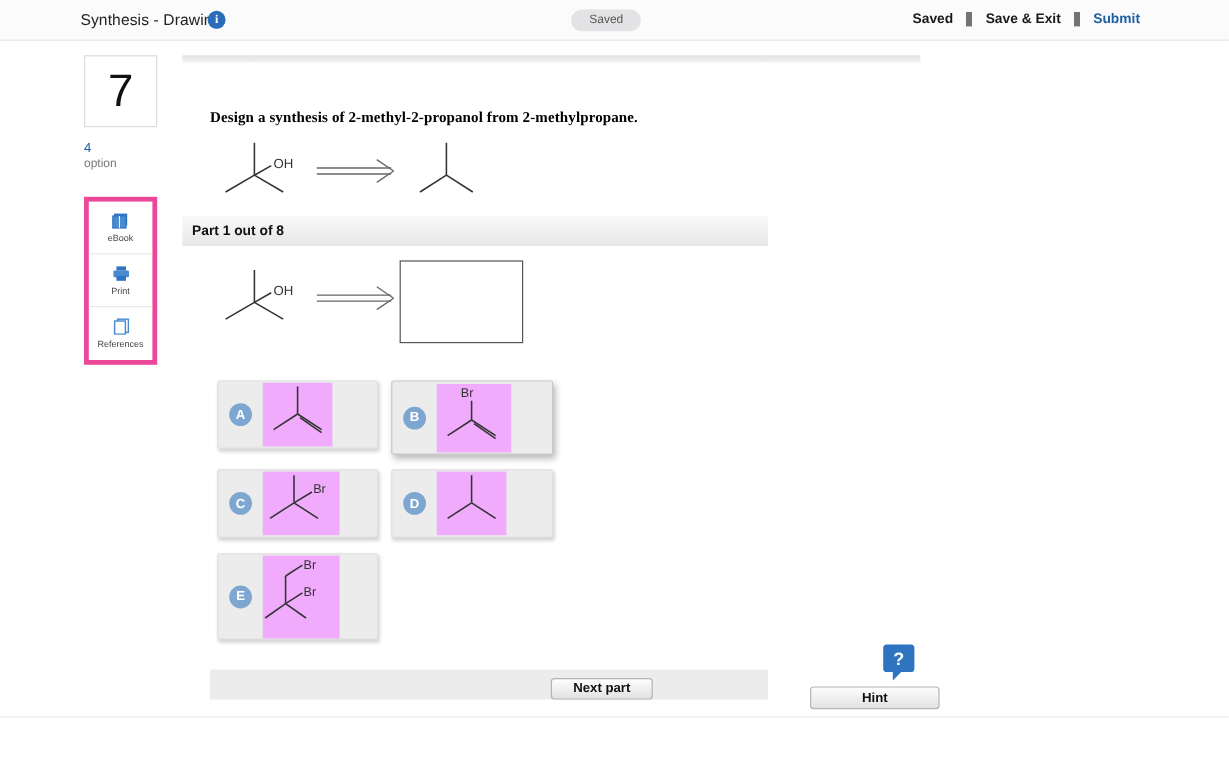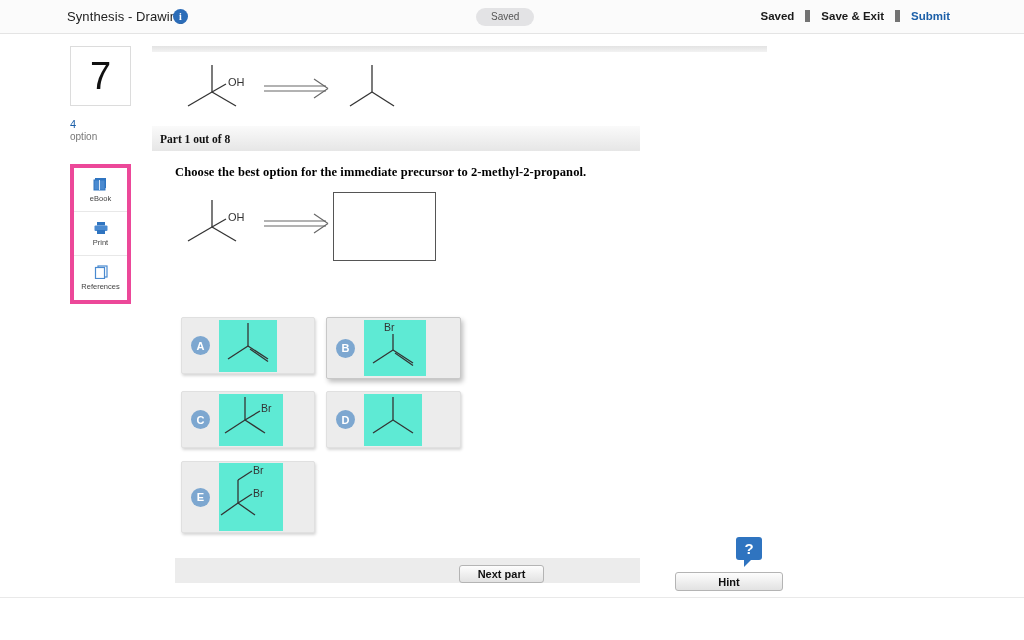--- a/index.html
+++ b/index.html
@@ -63,37 +63,37 @@
   .content { position:absolute; left:152px; top:46px; width:615px; }
   .scroll-cap { height:6px; background:linear-gradient(#e3e3e3,#f2f2f2); width:615px; }
 
   .qtext {
     font-family:"Liberation Serif", serif; font-weight:bold;
     font-size:12.5px; color:#000; letter-spacing:0.1px;
   }
   .part-banner {
     background:linear-gradient(#fafafa,#e6e6e6);
     height:25px; display:flex; align-items:center; padding-left:8px;
-    font-family:Liberation Serif, serif; font-weight:bold; font-size:11.5px; color:#111;text-align:center;
+    font-family:Liberation Sans, sans-serif; font-weight:bold; font-size:11.5px; color:#111;text-align:center;
   }
   .answer-box { border:1px solid #555; background:#fff; }
 
   
   .opt-card {
     position:absolute; background:#ececec; border:1px solid #e0e0e0;
     border-radius:2px; box-shadow:1px 2px 3px rgba(0,0,0,0.16);
     display:flex; align-items:center; cursor:pointer;
   }
   .opt-card.hl { box-shadow:2px 3px 5px rgba(0,0,0,0.26); border-color:#c8c8c8; }
   .opt-letter {
     width:19px; height:19px; border-radius:50%; background:#7da7d0; color:#fff;
     font-size:11px; font-weight:bold; display:flex; align-items:center;
     justify-content:center; margin-left:9px; flex:0 0 auto;
   }
-  .opt-struct { background:#5eead4; margin-left:9px; }
+  .opt-struct { background:#f0abfc; margin-left:9px; }
 
   
   .next-strip {
     position:absolute; left:175px; top:558px; width:465px; height:25px;
     background:#ececec;
   }
   .btn3d {
     background:linear-gradient(#fdfdfd,#e2e2e2); border:1px solid #b4b4b4;
     border-radius:3px; font-size:11px; font-weight:bold; color:#111;
     display:flex; align-items:center; justify-content:center; cursor:pointer;
@@ -158,20 +158,21 @@
           </svg>
         </span>
         <span class="tool-lbl">References</span>
       </div>
     </div>
   </div>
 
   <div class="content">
     <div class="scroll-cap"></div>
 
+    <div class="qtext" style="margin-top:39px; margin-left:23px;">Design a synthesis of 2-methyl-2-propanol from 2-methylpropane.</div>
 
     <div style="position:relative; height:58px; margin-top:10px;">
       <svg width="240" height="58" viewBox="0 0 240 58" style="margin-left:22px;">
         <g stroke="#333" stroke-width="1.3" fill="none">
           <line x1="38" y1="3" x2="38" y2="30"></line>
           <line x1="38" y1="30" x2="14" y2="44"></line>
           <line x1="38" y1="30" x2="62" y2="44"></line>
           <line x1="38" y1="30" x2="52" y2="22"></line>
         </g>
         <text x="54" y="24" font-size="11" fill="#333" font-family="Liberation Sans, sans-serif">OH</text>
@@ -184,21 +185,20 @@
         <g stroke="#333" stroke-width="1.3" fill="none">
           <line x1="198" y1="3" x2="198" y2="30"></line>
           <line x1="198" y1="30" x2="176" y2="44"></line>
           <line x1="198" y1="30" x2="220" y2="44"></line>
         </g>
       </svg>
     </div>
 
     <div class="part-banner" style="width:488px; margin-top:6px;">Part 1 out of 8</div>
 
-    <div class="qtext" style="margin-top:14px; margin-left:23px;">Choose the best option for the immediate precursor to 2-methyl-2-propanol.</div>
 
     <div style="position:relative; height:86px; margin-top:10px;">
       <svg width="170" height="70" viewBox="0 0 170 70" style="margin-left:22px;">
         <g stroke="#333" stroke-width="1.3" fill="none">
           <line x1="38" y1="10" x2="38" y2="37"></line>
           <line x1="38" y1="37" x2="14" y2="51"></line>
           <line x1="38" y1="37" x2="62" y2="51"></line>
           <line x1="38" y1="37" x2="52" y2="29"></line>
         </g>
         <text x="54" y="31" font-size="11" fill="#333" font-family="Liberation Sans, sans-serif">OH</text>

